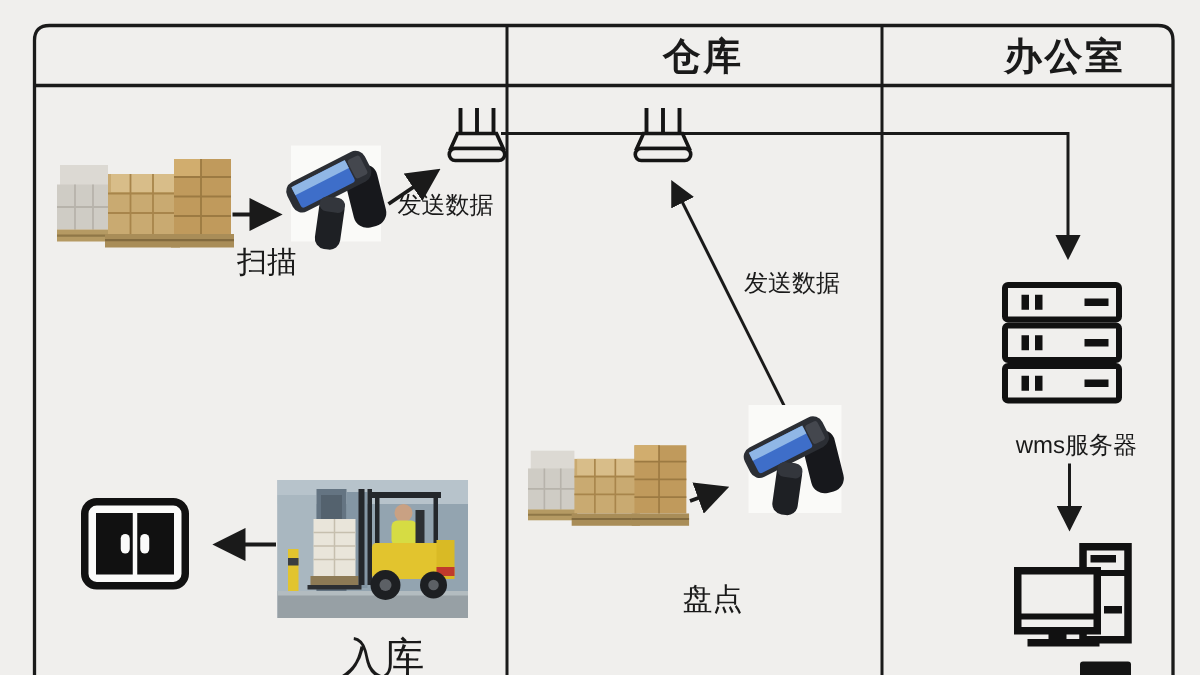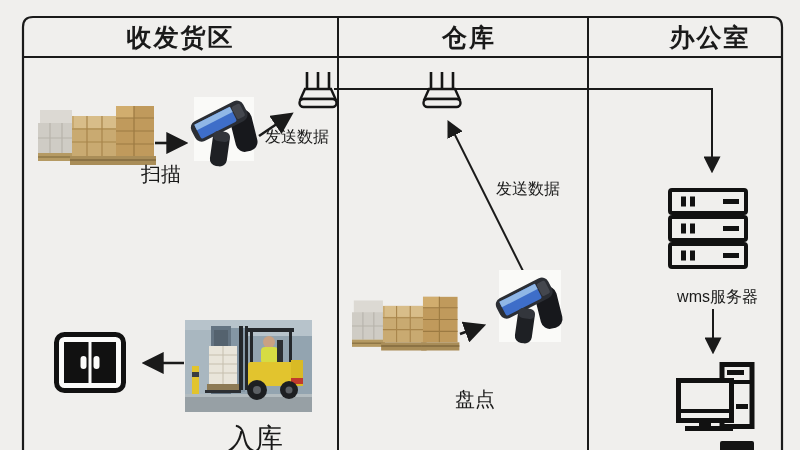--- a/index.html
+++ b/index.html
@@ -156,24 +156,23 @@
       <path d="M46,20 H76" stroke="#111" stroke-width="4"></path>
       <rect x="60" y="42" width="12" height="5" fill="#111"></rect>
       <rect x="2.5" y="18.5" width="53" height="40" fill="#f0efed" stroke="#111" stroke-width="5"></rect>
       <path d="M3,49 H55" stroke="#111" stroke-width="4"></path>
       <rect x="23" y="58" width="12" height="8" fill="#111"></rect>
       <rect x="9" y="64" width="48" height="5" fill="#111"></rect>
     </g>
     <rect x="720" y="441" width="34" height="12" rx="2" fill="#141414"></rect>
   </svg>
 
-  <div class="hdr" style="left:23px;width:315px;">收发货区</div>
   <div class="hdr" style="left:338px;width:262px;">仓库</div>
   <div class="hdr" style="left:588px;width:220px;padding-left:24px;">办公室</div>
 
-  <div class="lbl" style="left:141px;top:161px;font-size:20px;">扫描</div>
+  <div class="lbl" style="left:158px;top:161px;font-size:20px;">扫描</div>
   <div class="lbl" style="left:265px;top:127px;font-size:16px;">发送数据</div>
   <div class="lbl" style="left:227px;top:420px;font-size:28px;">入库</div>
   <div class="lbl" style="left:455px;top:386px;font-size:20px;">盘点</div>
   <div class="lbl" style="left:496px;top:179px;font-size:16px;">发送数据</div>
   <div class="lbl" style="left:668px;top:287px;width:90px;text-align:right;font-size:16px;">wms服务器</div>
 
 </div>
 
 </body></html>

